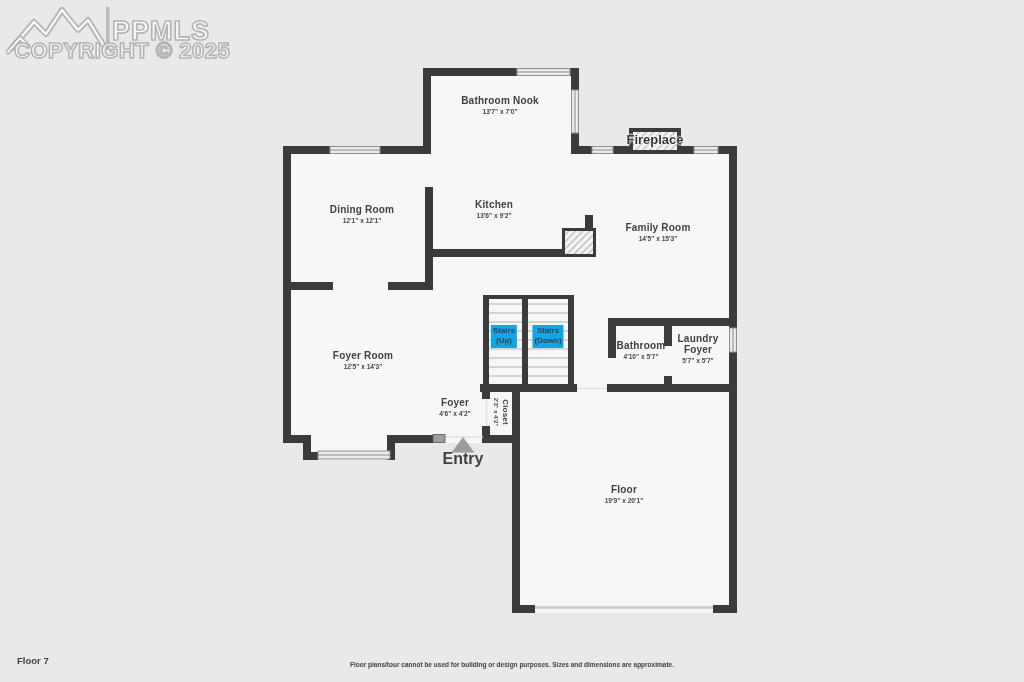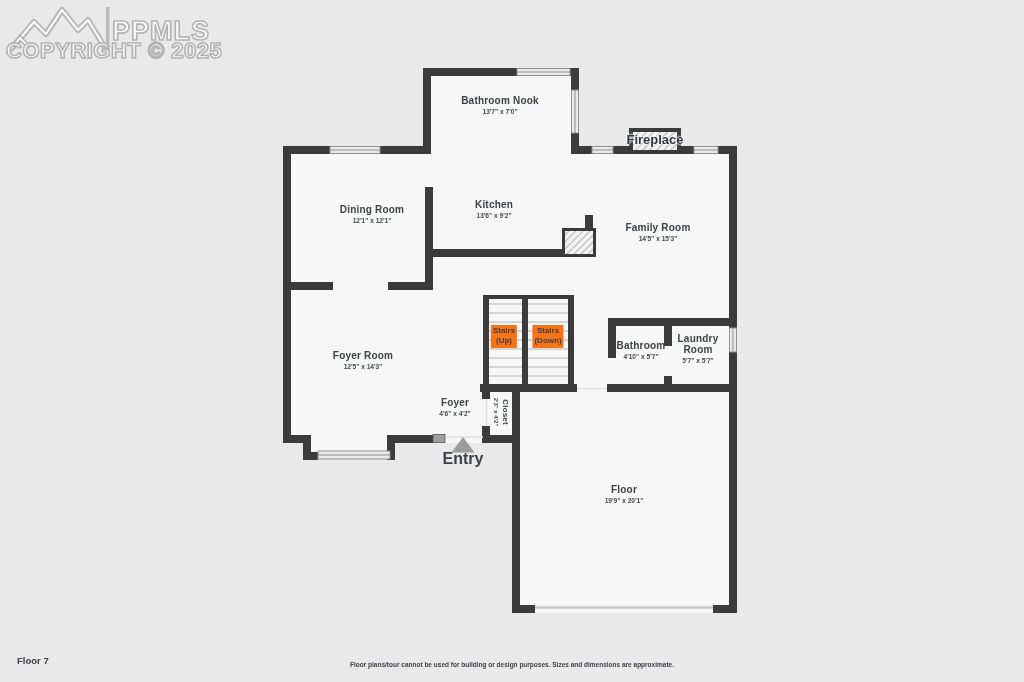--- a/index.html
+++ b/index.html
@@ -12,21 +12,21 @@
   .room-label{
     position:absolute;transform:translateX(-50%);
     text-align:center;color:#3e4247;z-index:5;
   }
   .room-name{font-size:10px;font-weight:700;white-space:nowrap;letter-spacing:.2px;line-height:1.1;}
   .room-name.wrap{white-space:normal;width:46px;margin:0 auto;line-height:1.1;}
   .room-dims{font-size:6.6px;font-weight:700;white-space:nowrap;margin-top:2px;color:#45494e;}
   .stairs-label{
     position:absolute;transform:translateX(-50%);text-align:center;z-index:5;
     font-size:8px;font-weight:700;color:#3e4247;line-height:1.3;
-    background:#f97316;padding:1px 2px;
+    background:#0ea5e9;padding:1px 2px;
   }
   .fireplace-label{
     position:absolute;transform:translateX(-50%);z-index:5;
     font-size:13px;font-weight:700;color:#33373c;white-space:nowrap;
     text-shadow:0 0 2px #fff,0 0 2px #fff,0 0 3px #fff;
   }
   .closet-label{
     position:absolute;left:501px;top:412px;z-index:5;
     transform:translate(-50%,-50%) rotate(90deg);
     text-align:center;color:#3e4247;
@@ -46,21 +46,21 @@
     font-size:6.5px;font-weight:700;color:#3e4247;white-space:nowrap;
   }
   .watermark{position:absolute;left:6px;top:4px;width:320px;height:70px;z-index:6;pointer-events:none;}
   .wm-text{
     position:absolute;font-weight:800;
     color:rgba(255,255,255,.92);
     -webkit-text-stroke:1.6px #b3b3b3;
     text-shadow:0 0 1px #bdbdbd;
   }
   .wm-brand{left:106px;top:12px;font-size:27px;letter-spacing:1px;}
-  .wm-copy{left:0px;top:34px;font-size:22px;letter-spacing:.5px;white-space:nowrap;}
+  .wm-copy{left:8px;top:34px;font-size:22px;letter-spacing:.5px;white-space:nowrap;}
 </style>
 </head>
 <body>
 
 <div class="stage">
 
   <svg class="plan-svg" width="1024" height="682" viewBox="0 0 1024 682">
     <defs>
       <pattern id="hatch" width="5" height="5" patternUnits="userSpaceOnUse" patternTransform="rotate(45)">
         <rect width="5" height="5" fill="#f2f2f2"></rect>
@@ -156,21 +156,21 @@
   <div class="room-label" style="left:500px;top:95px">
     <div class="room-name">Bathroom Nook</div>
     <div class="room-dims">13'7" x 7'0"</div>
   </div>
 
   <div class="room-label" style="left:494px;top:199px">
     <div class="room-name">Kitchen</div>
     <div class="room-dims">13'6" x 9'2"</div>
   </div>
 
-  <div class="room-label" style="left:372px;top:204px">
+  <div class="room-label" style="left:362px;top:204px">
     <div class="room-name">Dining Room</div>
     <div class="room-dims">12'1" x 12'1"</div>
   </div>
 
   <div class="room-label" style="left:658px;top:222px">
     <div class="room-name">Family Room</div>
     <div class="room-dims">14'5" x 15'3"</div>
   </div>
 
   <div class="room-label" style="left:363px;top:350px">
@@ -187,21 +187,21 @@
     <div>Stairs</div>
     <div>(Down)</div>
   </div>
 
   <div class="room-label" style="left:641px;top:340px">
     <div class="room-name">Bathroom</div>
     <div class="room-dims">4'10" x 5'7"</div>
   </div>
 
   <div class="room-label" style="left:698px;top:333px">
-    <div class="room-name wrap">Laundry Room</div>
+    <div class="room-name wrap">Laundry Foyer</div>
     <div class="room-dims">5'7" x 5'7"</div>
   </div>
 
   <div class="room-label" style="left:455px;top:397px">
     <div class="room-name">Foyer</div>
     <div class="room-dims">4'6" x 4'2"</div>
   </div>
 
   <div class="closet-label">
     <div class="room-name">Closet</div>

